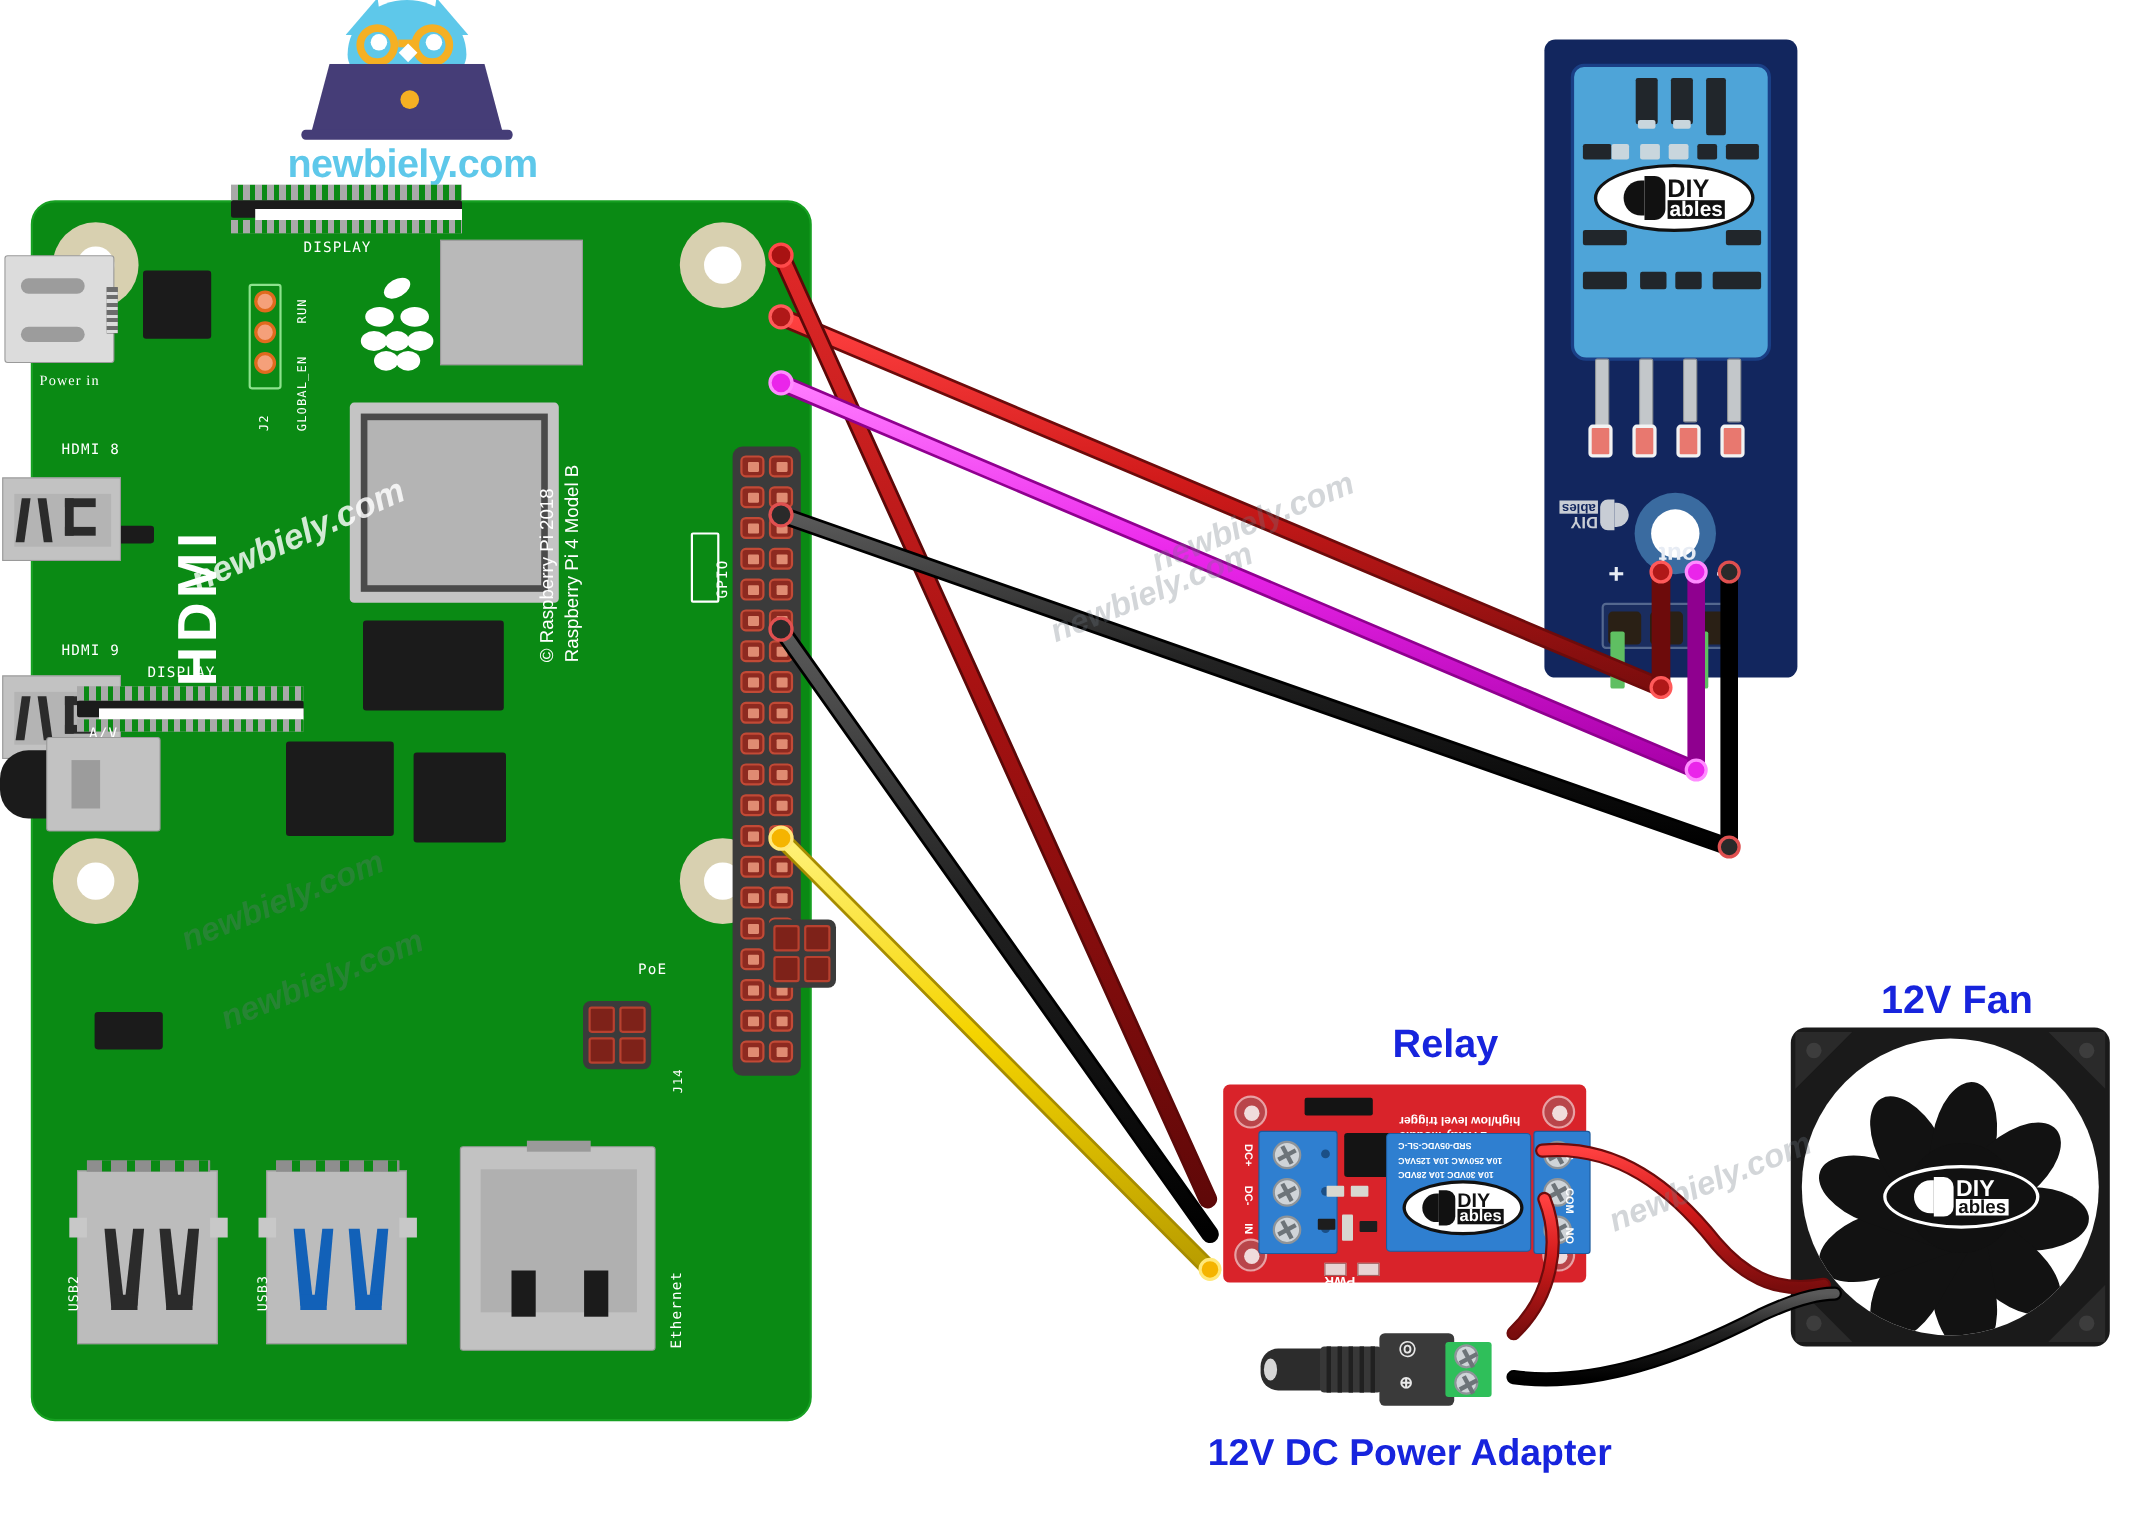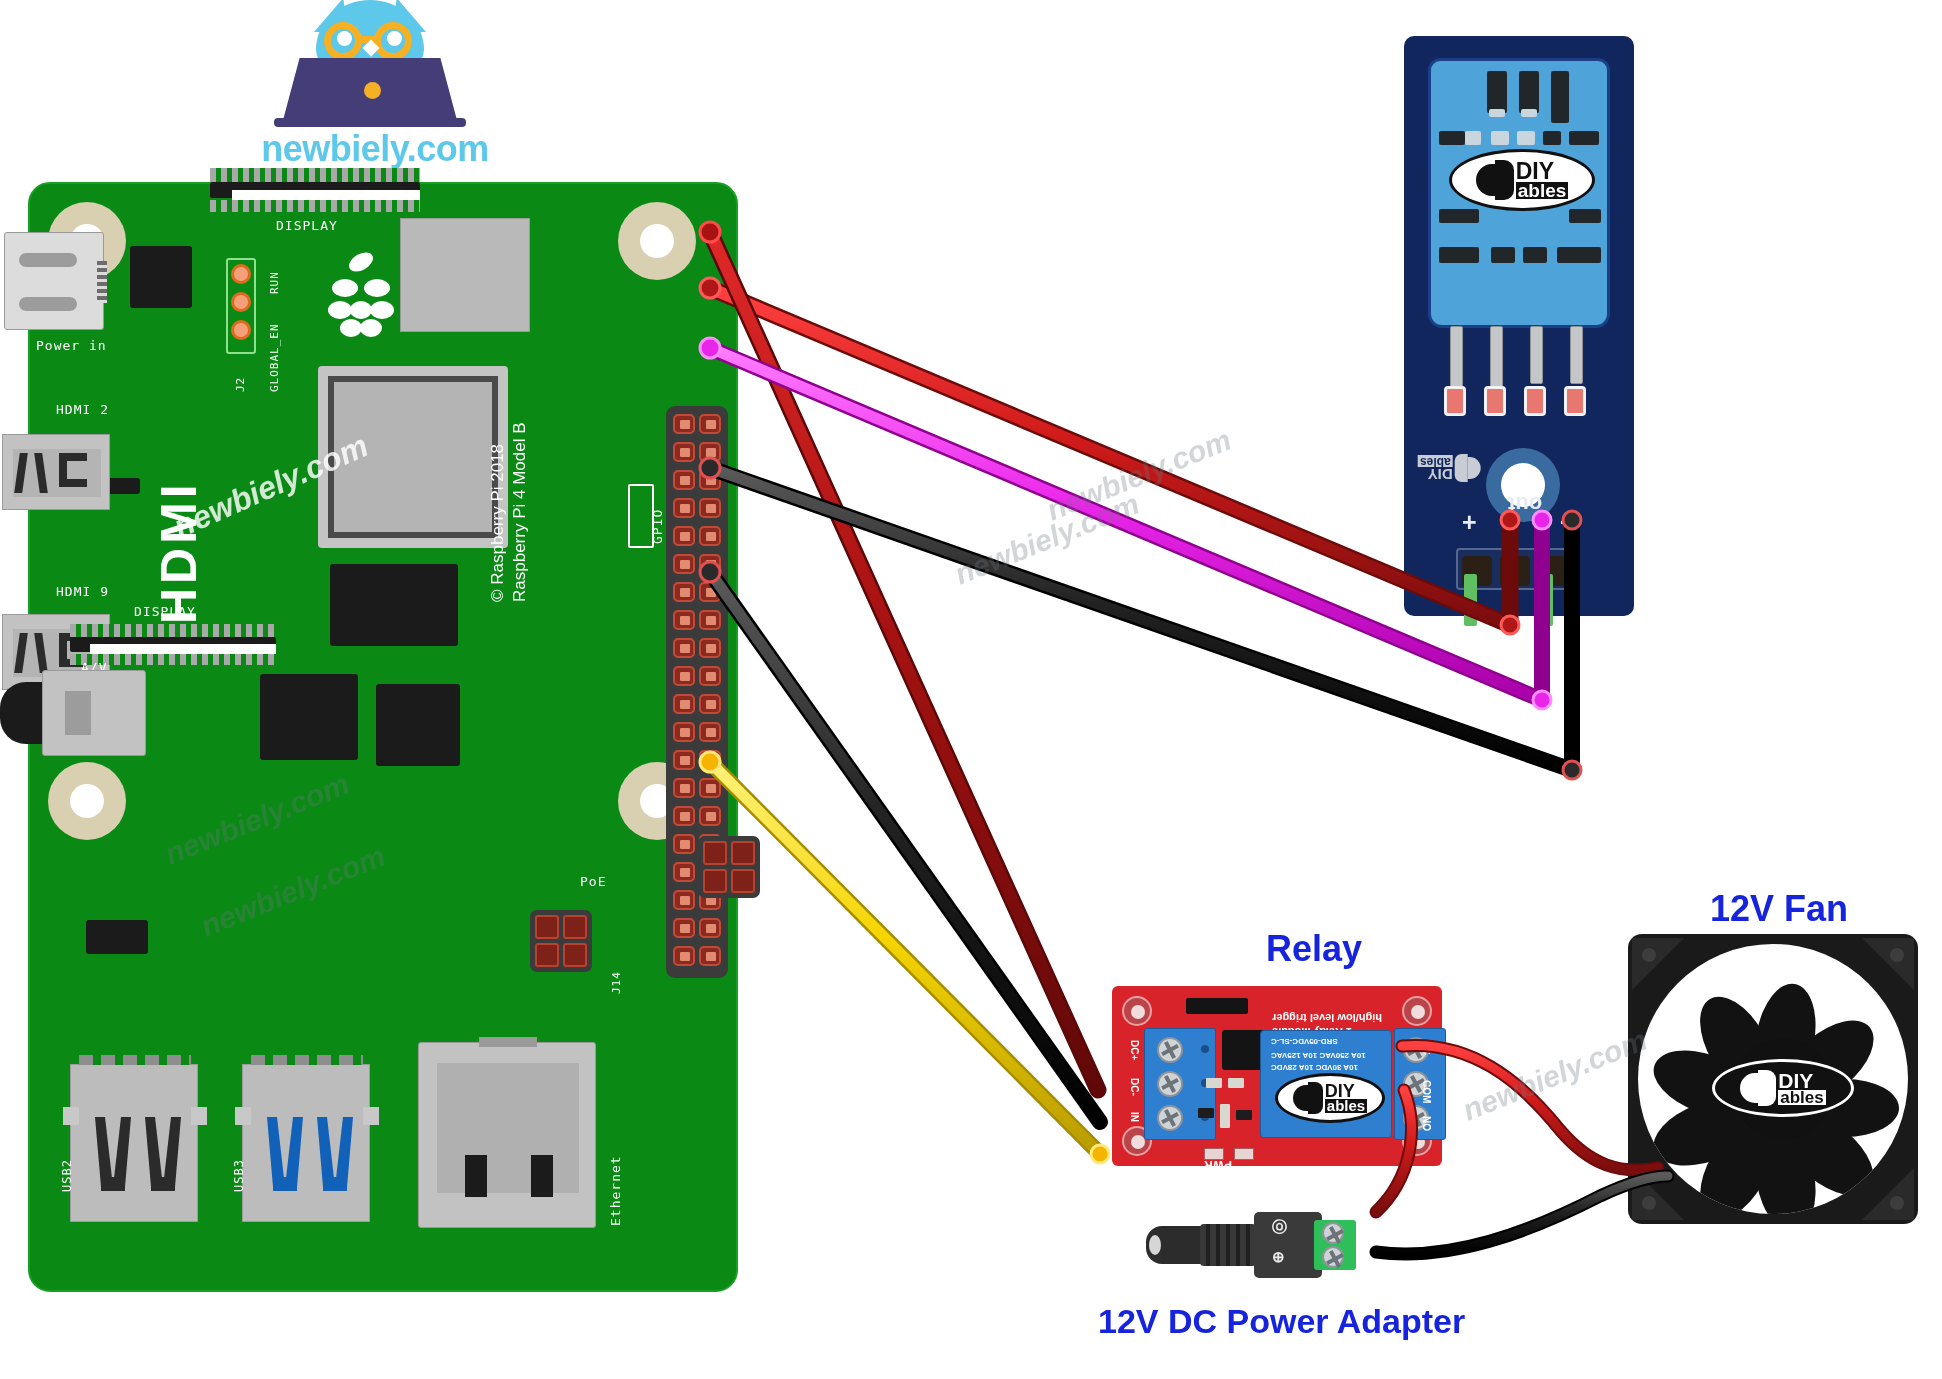--- a/index.html
+++ b/index.html
@@ -234,21 +234,21 @@
            background-image:repeating-linear-gradient(90deg,#a9a9a9 0 6px,#0a8a14 6px 11px);"></div>
     </div>
     <div class="silk" style="left:246px; top:34px;">DISPLAY</div>
 
     <div class="abs" style="left:-26px; top:48px; width:100px; height:98px; background:#dcdcdc; border:1px solid #9a9a9a; border-radius:3px;">
       <div class="abs" style="left:14px; top:20px; width:58px; height:14px; background:#9c9c9c; border-radius:7px;"></div>
       <div class="abs" style="left:14px; top:64px; width:58px; height:14px; background:#9c9c9c; border-radius:7px;"></div>
       <div class="abs" style="left:92px; top:28px; width:10px; height:42px; background:#6c6c6c;
            background-image:repeating-linear-gradient(180deg,#6c6c6c 0 4px,#dcdcdc 4px 7px);"></div>
     </div>
-    <div class="silk" style="left:6px; top:154px;">Power in</div>
+    <div class="silk" style="left:6px; top:154px;font-family:Liberation Serif, serif;">Power in</div>
 
     <div class="chip" style="left:100px; top:62px; width:62px; height:62px;"></div>
 
     <div class="abs" style="left:196px; top:74px; width:30px; height:96px; border:2px solid #8ee28e; border-radius:3px;">
       <div class="abs" style="left:3px; top:4px; width:20px; height:20px; border-radius:50%; background:#f5a07a; border:3px solid #e06a1e;"></div>
       <div class="abs" style="left:3px; top:32px; width:20px; height:20px; border-radius:50%; background:#f5a07a; border:3px solid #e06a1e;"></div>
       <div class="abs" style="left:3px; top:60px; width:20px; height:20px; border-radius:50%; background:#f5a07a; border:3px solid #e06a1e;"></div>
     </div>
     <div class="silk silk-v" style="left:238px; top:110px; font-size:11px;">RUN</div>
     <div class="silk silk-v" style="left:238px; top:208px; font-size:11px;">GLOBAL_EN</div>
@@ -409,21 +409,21 @@
       </div>
 
     <div class="abs" style="left:-28px; top:250px; width:108px; height:76px; background:#c2c2c2; border:1px solid #9a9a9a;">
       <div class="abs" style="left:10px; top:14px; width:88px; height:48px; background:#b4b4b4;"></div>
       <div class="abs" style="left:14px; top:18px; width:8px; height:40px; background:#2b2b2b; transform:skewX(-8deg);"></div>
       <div class="abs" style="left:34px; top:18px; width:8px; height:40px; background:#2b2b2b; transform:skewX(8deg);"></div>
       <div class="abs" style="left:56px; top:18px; width:28px; height:8px; background:#2b2b2b;"></div>
       <div class="abs" style="left:56px; top:44px; width:28px; height:8px; background:#2b2b2b;"></div>
       <div class="abs" style="left:56px; top:18px; width:8px; height:34px; background:#2b2b2b;"></div>
     </div>
-    <div class="silk" style="left:26px; top:218px;">HDMI 2</div>
+    <div class="silk" style="left:26px; top:218px;">HDMI 8</div>
 
     <div class="abs" style="left:-28px; top:430px; width:108px; height:76px; background:#c2c2c2; border:1px solid #9a9a9a;">
       <div class="abs" style="left:10px; top:14px; width:88px; height:48px; background:#b4b4b4;"></div>
       <div class="abs" style="left:14px; top:18px; width:8px; height:40px; background:#2b2b2b; transform:skewX(-8deg);"></div>
       <div class="abs" style="left:34px; top:18px; width:8px; height:40px; background:#2b2b2b; transform:skewX(8deg);"></div>
       <div class="abs" style="left:56px; top:18px; width:28px; height:8px; background:#2b2b2b;"></div>
       <div class="abs" style="left:56px; top:44px; width:28px; height:8px; background:#2b2b2b;"></div>
       <div class="abs" style="left:56px; top:18px; width:8px; height:34px; background:#2b2b2b;"></div>
     </div>
     <div class="silk" style="left:26px; top:400px;">HDMI 9</div>

